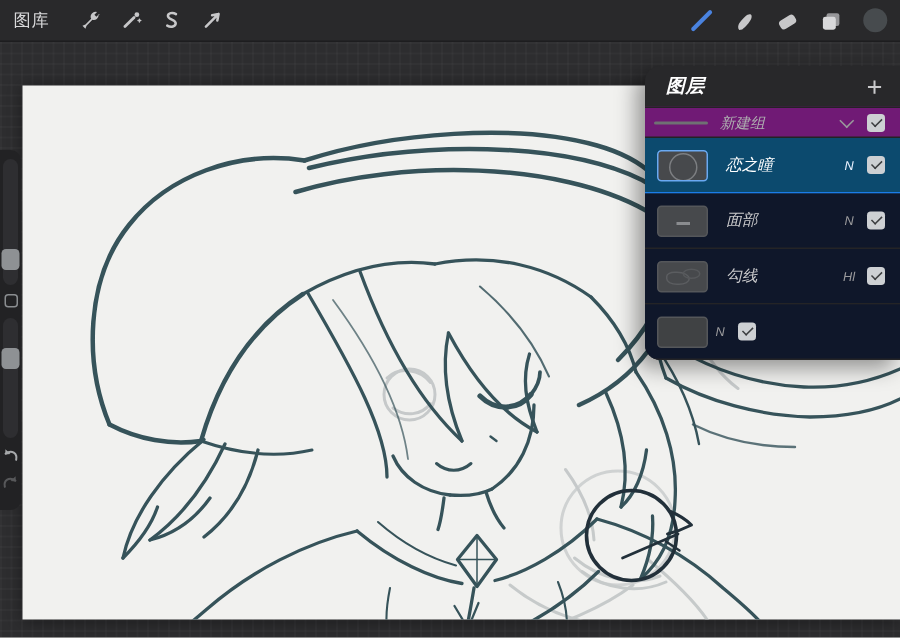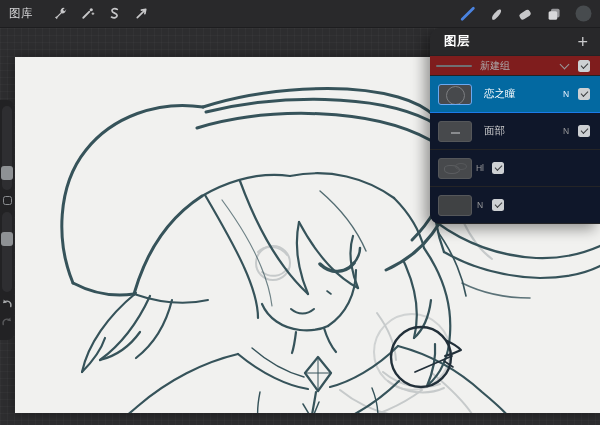--- a/index.html
+++ b/index.html
@@ -51,48 +51,48 @@
   .h2 { top:132px; }
   .modify {
     position:absolute; left:2.5px; top:96px; width:9px; height:9px;
     border:1.5px solid #8a8d90; border-radius:2.5px; background:transparent;
   }
   .undo { position:absolute; left:1px; top:198px; width:12px; height:12px; }
   .redo { position:absolute; left:1px; top:216px; width:12px; height:12px; opacity:.4; transform:scaleX(-1); }
 
   
   .panel {
-    position:absolute; top:28px; right:0; width:170px; height:196px;
+    position:absolute; top:44px; right:0; width:170px; height:196px;
     background:#28282a; border-radius:10px 0 0 10px;
     box-shadow:-5px 5px 14px rgba(0,0,0,.4);
     z-index:25; overflow:hidden;
-    display:flex; flex-direction:column;
+    display:flex; flex-direction:column;font-style:italic;
   }
   .panel-head {
     height:27px; display:flex; align-items:center; padding:0 12px 0 14px;
     justify-content:space-between;
   }
   .panel-title { color:#fff; font-size:12.5px; font-weight:bold; letter-spacing:.5px; }
   .add-btn { color:#c9c9cb; font-size:18px; font-weight:300; line-height:14px; cursor:default; }
 
   .group-row {
     height:21px; display:flex; align-items:center; padding:0 10px 0 4px;
-    background:#7f1d1d; border-top:1px solid #232325; border-bottom:1px solid #232325;
+    background:#701a75; border-top:1px solid #232325; border-bottom:1px solid #232325;
   }
   .group-line { width:36px; height:2px; background:#6f7173; border-radius:1px; margin-left:2px; }
   .group-name { color:#aeaeb0; font-size:10px; margin-left:8px; flex:1; }
   .chev { width:7px; height:7px; border-right:1.6px solid #9a9a9c; border-bottom:1.6px solid #9a9a9c;
           transform:rotate(45deg); margin-right:10px; margin-top:-3px; }
 
   .rows { flex:1; display:flex; flex-direction:column; }
   .layer-row {
     flex:1; display:flex; align-items:center; padding:0 10px 0 8px;
     background:#0f172a; border-bottom:1px solid #242426; position:relative;
   }
-  .layer-row.selected { background:#0369a1; border-bottom-color:#1b7ce8; }
+  .layer-row.selected { background:#0c4a6e; border-bottom-color:#1b7ce8; }
   .thumb {
     width:34px; height:21px; border-radius:3px; background:#47494c;
     border:1px solid #55575a; position:relative; overflow:hidden; flex-shrink:0;
   }
   .layer-row.selected .thumb { border-color:#6aa9f2; }
   .thumb-circle { position:absolute; left:7px; top:1px; width:19px; height:19px;
     border:1.2px solid #7c7e81; border-radius:50%; }
   .thumb-dash { position:absolute; left:12px; top:10px; width:9px; height:2px; background:#8a8c8f; }
   .thumb-scrib1 { position:absolute; left:5px; top:6px; width:16px; height:9px;
     border:1px solid #5b5d60; border-radius:40% 60% 50% 50%; }
@@ -316,20 +316,21 @@
         </span>
       <span class="layer-name">面部</span>
       <span class="blend">N</span>
       <span class="cb"></span>
     </div>
     <div class="layer-row">
       <span class="thumb">
           <span class="thumb-scrib1"></span>
           <span class="thumb-scrib2"></span>
         </span>
+      <span class="layer-name">勾线</span>
       <span class="blend">Hl</span>
       <span class="cb"></span>
     </div>
     <div class="layer-row">
       <span class="thumb plain"></span>
       <span class="blend">N</span>
       <span class="cb"></span>
     </div>
   </div>
 </div>

